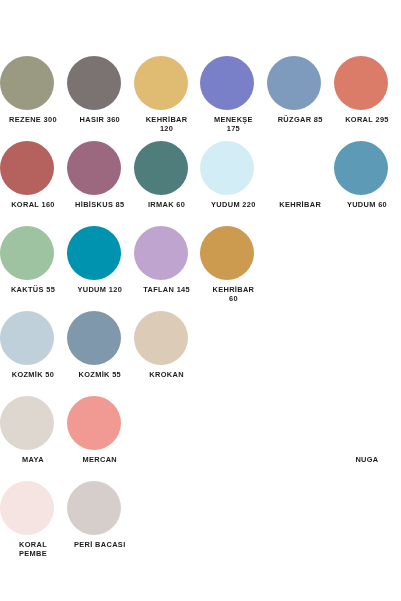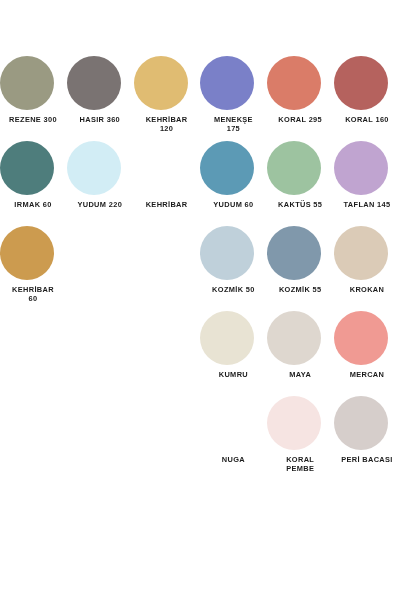--- a/index.html
+++ b/index.html
@@ -80,46 +80,58 @@
         <div class="swatch-dot" style="background: rgb(224, 188, 114);"></div>
         <div class="swatch-label">KEHRİBAR
 120</div>
       </div>
       <div class="swatch-cell">
         <div class="swatch-dot" style="background: rgb(122, 128, 200);"></div>
         <div class="swatch-label">MENEKŞE
 175</div>
       </div>
       <div class="swatch-cell">
+        <div class="swatch-dot" style="background: rgb(126, 154, 189);"></div>
+        <div class="swatch-label">RÜZGAR 85</div>
+      </div>
+      <div class="swatch-cell">
         <div class="swatch-dot" style="background: rgb(218, 124, 104);"></div>
         <div class="swatch-label">KORAL 295</div>
       </div>
       <div class="swatch-cell">
         <div class="swatch-dot" style="background: rgb(181, 98, 94);"></div>
         <div class="swatch-label">KORAL 160</div>
       </div>
       <div class="swatch-cell">
+        <div class="swatch-dot" style="background: rgb(156, 104, 128);"></div>
+        <div class="swatch-label">HİBİSKUS 85</div>
+      </div>
+      <div class="swatch-cell">
         <div class="swatch-dot" style="background: rgb(78, 125, 124);"></div>
         <div class="swatch-label">IRMAK 60</div>
       </div>
       <div class="swatch-cell">
         <div class="swatch-dot" style="background: rgb(210, 237, 245);"></div>
         <div class="swatch-label">YUDUM 220</div>
       </div>
       <div class="swatch-cell">
         <div class="swatch-dot is-empty"></div>
         <div class="swatch-label">KEHRİBAR</div>
       </div>
       <div class="swatch-cell">
         <div class="swatch-dot" style="background: rgb(92, 154, 181);"></div>
         <div class="swatch-label">YUDUM 60</div>
       </div>
       <div class="swatch-cell">
         <div class="swatch-dot" style="background: rgb(157, 195, 160);"></div>
         <div class="swatch-label">KAKTÜS 55</div>
+      </div>
+      <div class="swatch-cell">
+        <div class="swatch-dot" style="background: rgb(0, 147, 176);"></div>
+        <div class="swatch-label">YUDUM 120</div>
       </div>
       <div class="swatch-cell">
         <div class="swatch-dot" style="background: rgb(192, 164, 208);"></div>
         <div class="swatch-label">TAFLAN 145</div>
       </div>
       <div class="swatch-cell">
         <div class="swatch-dot" style="background: rgb(204, 155, 79);"></div>
         <div class="swatch-label">KEHRİBAR
 60</div>
       </div>
@@ -144,24 +156,20 @@
       <div class="swatch-cell is-blank">
         <div class="swatch-dot is-empty"></div>
       </div>
       <div class="swatch-cell is-blank">
         <div class="swatch-dot is-empty"></div>
       </div>
       <div class="swatch-cell is-blank">
         <div class="swatch-dot is-empty"></div>
       </div>
       <div class="swatch-cell">
-        <div class="swatch-dot" style="background: rgb(232, 227, 211);"></div>
-        <div class="swatch-label">KUMRU</div>
-      </div>
-      <div class="swatch-cell">
         <div class="swatch-dot" style="background: rgb(222, 215, 207);"></div>
         <div class="swatch-label">MAYA</div>
       </div>
       <div class="swatch-cell">
         <div class="swatch-dot" style="background: rgb(240, 154, 147);"></div>
         <div class="swatch-label">MERCAN</div>
       </div>
       <div class="swatch-cell is-blank">
         <div class="swatch-dot is-empty"></div>
       </div>

